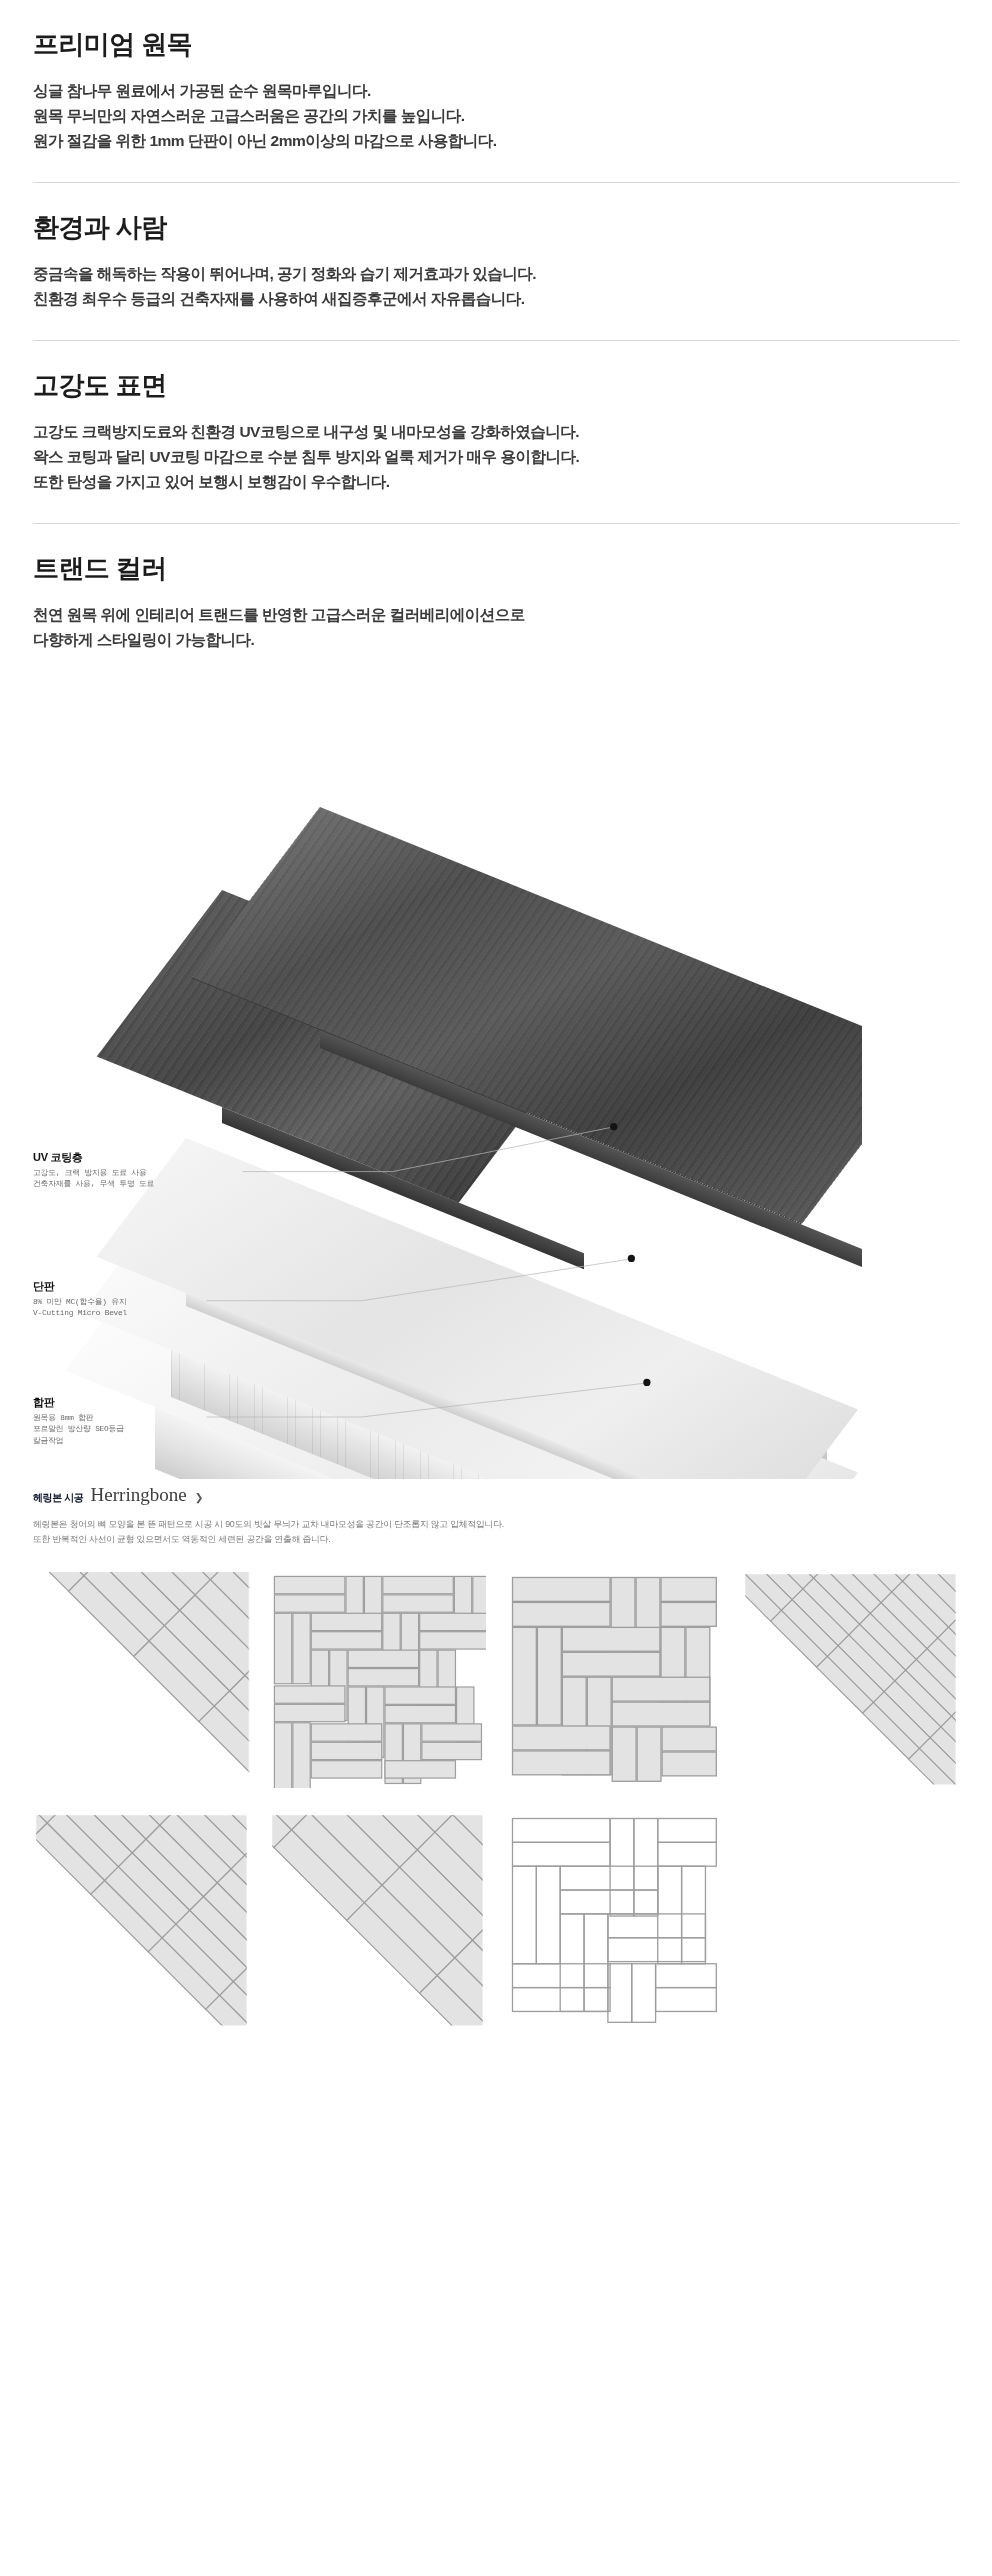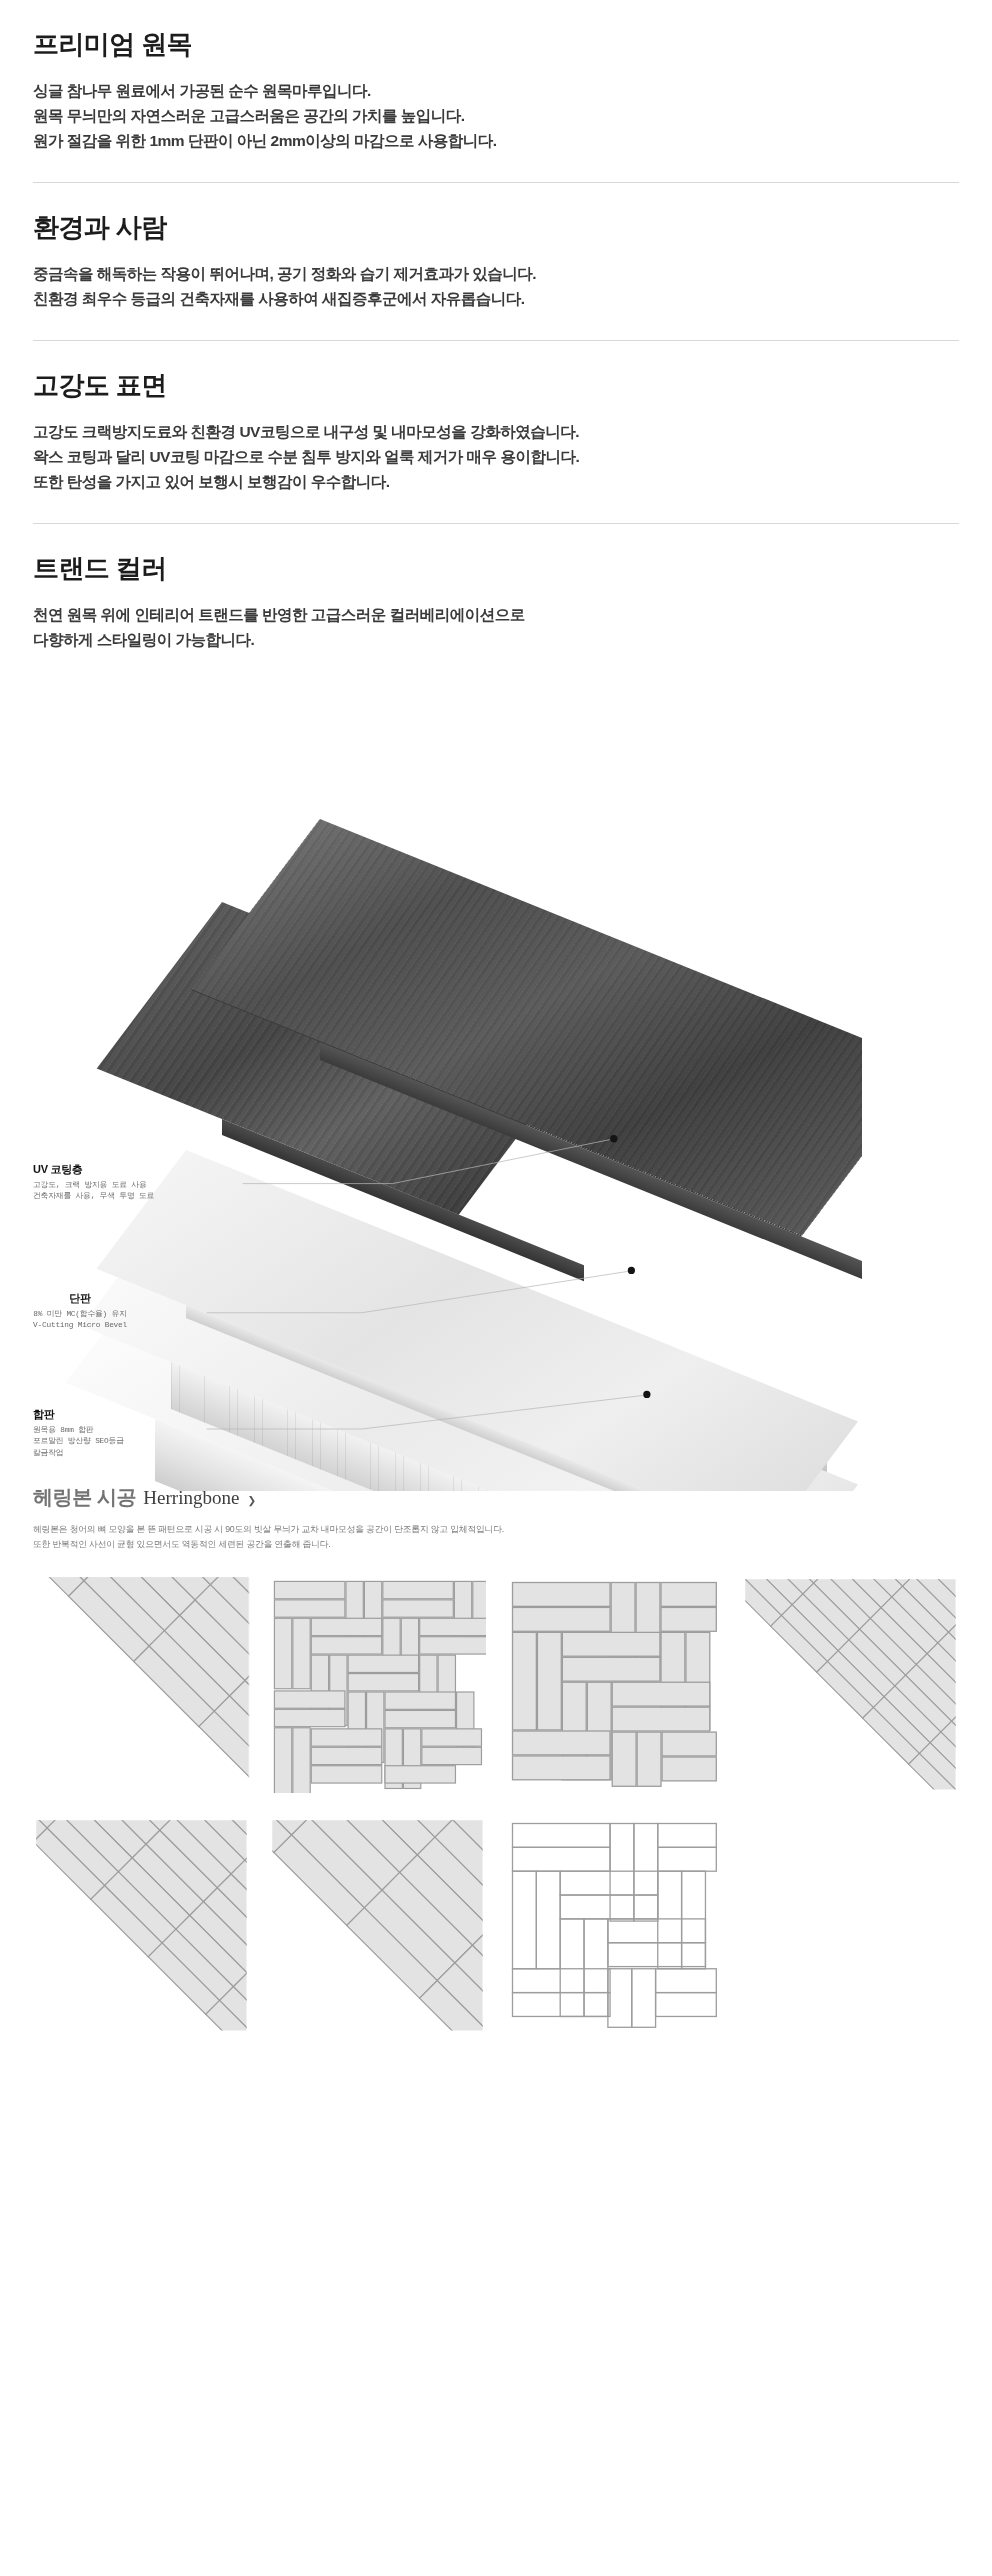--- a/index.html
+++ b/index.html
@@ -57,21 +57,21 @@
 
   
   .layer-section {
     position: relative;
     margin-top: 20.7px;
     height: 806px;
   }
   .board-stage {
     position: absolute;
     left: 0;
-    top: 12px;
+    top: 0;
     width: 862px;
     height: 806px;
     overflow: hidden;
   }
 
   
   .slab {
     position: absolute;
     transform-origin: 0 0;
   }
@@ -237,23 +237,23 @@
     padding: 5.2px 33px 62px 33px;
     box-sizing: border-box;
   }
   .herring-head {
     display: flex;
     align-items: baseline;
     gap: 7.2px;
     margin-bottom: 11.4px;
   }
   .herring-title-ko {
-    font-size: 20px;
+    font-size: 10px;
     font-weight: 700;
-    color: #737373;
+    color: #0f172a;
     letter-spacing: -0.4px;
     text-align: center;
   }
   .herring-title-en {
     font-size: 19px;
     font-weight: 400;
     color: #3d3d3d;
     letter-spacing: 0px;
     font-family: Liberation Serif, serif;
   }
@@ -348,21 +348,21 @@
       </div>
 
       <div class="leader" style="left:243px; top:1529px; width:0;"></div>
 
       <div class="callout" style="left:33px; top:478px;">
         <p class="callout-title">UV 코팅층</p>
         <p class="callout-line">고강도, 크랙 방지용 도료 사용</p>
         <p class="callout-line">건축자재를 사용, 무색 투명 도료</p>
       </div>
 
-      <div class="callout" style="left:33px; top:607px;text-align:center;">
+      <div class="callout" style="left:33px; top:607px;">
         <p class="callout-title">단판</p>
         <p class="callout-line">8% 미만 MC(함수율) 유지</p>
         <p class="callout-line">V-Cutting Micro Bevel</p>
       </div>
 
       <div class="callout" style="left:33px; top:723px;">
         <p class="callout-title">합판</p>
         <p class="callout-line">원목용 8mm 합판</p>
         <p class="callout-line">포르말린 방산량 SEO등급</p>
         <p class="callout-line">칼금작업</p>

